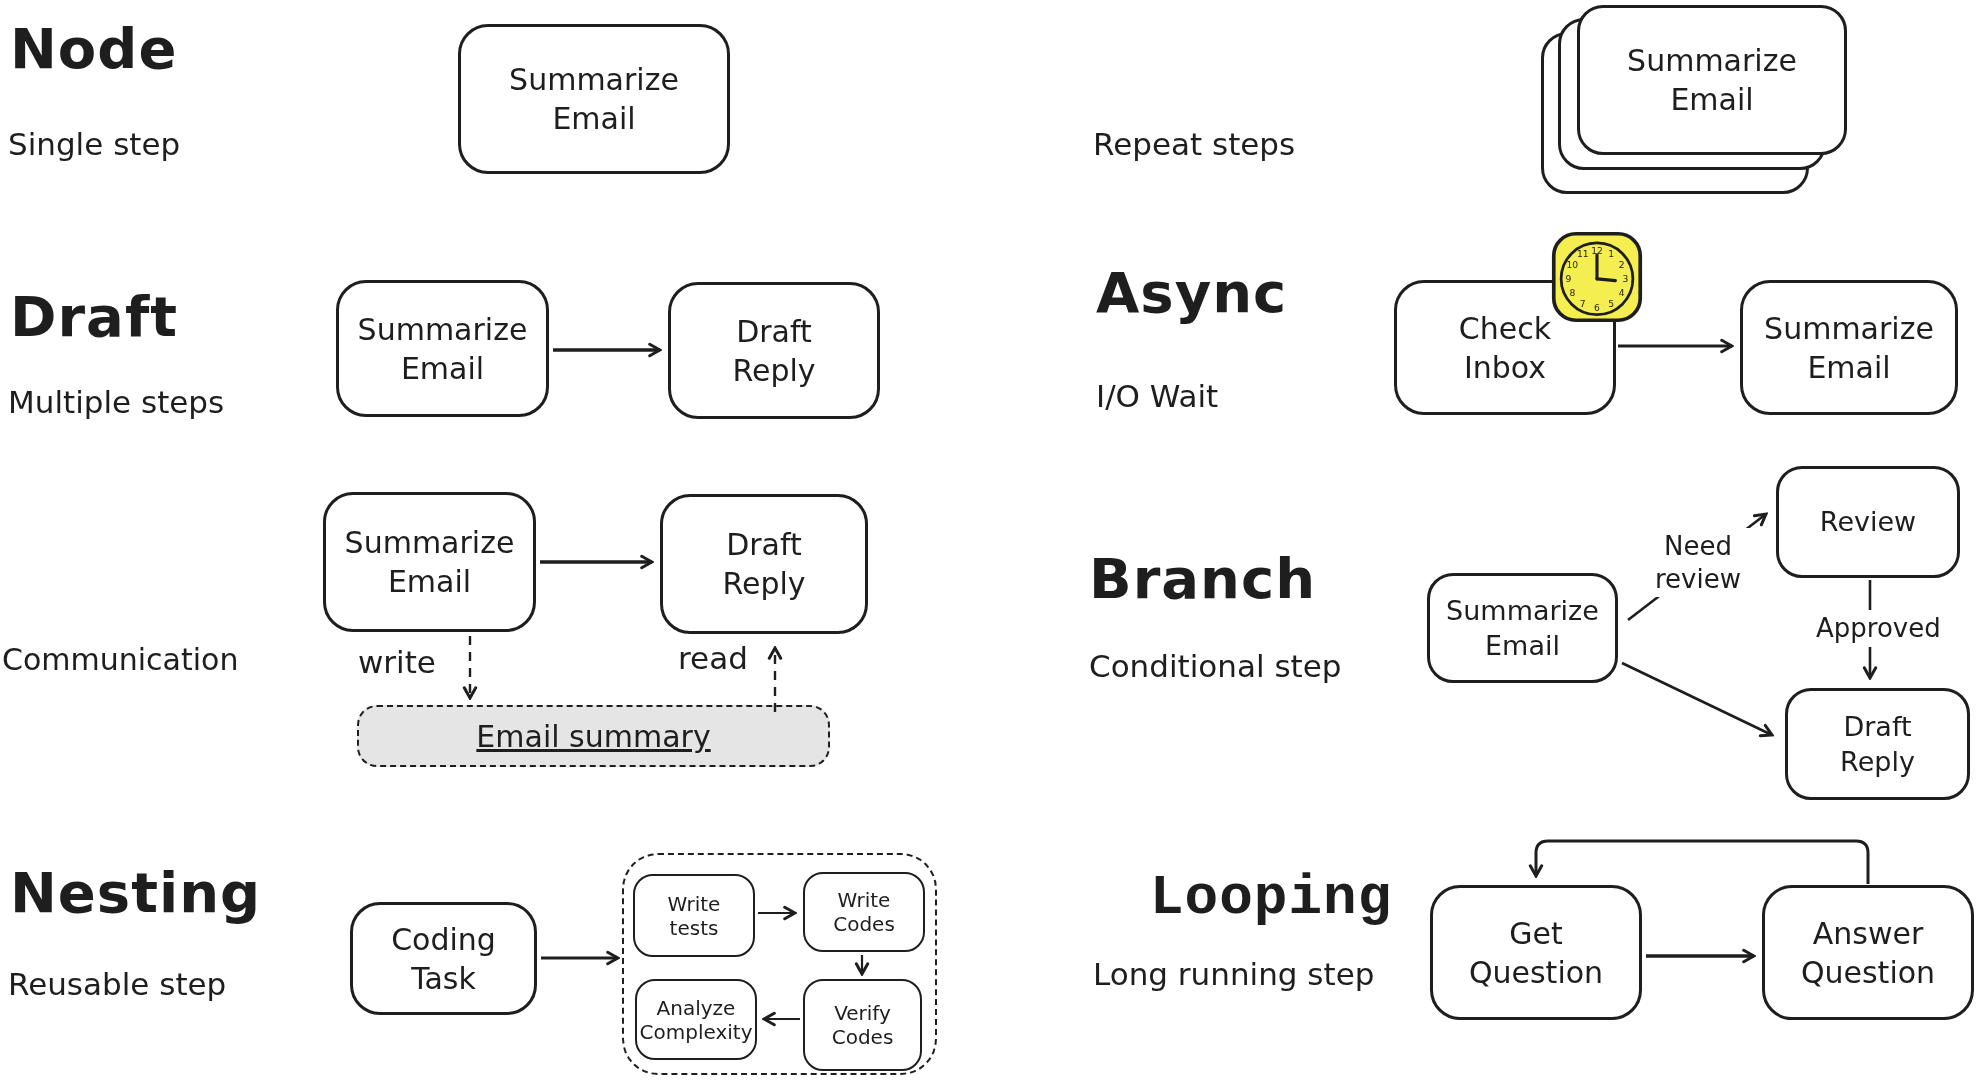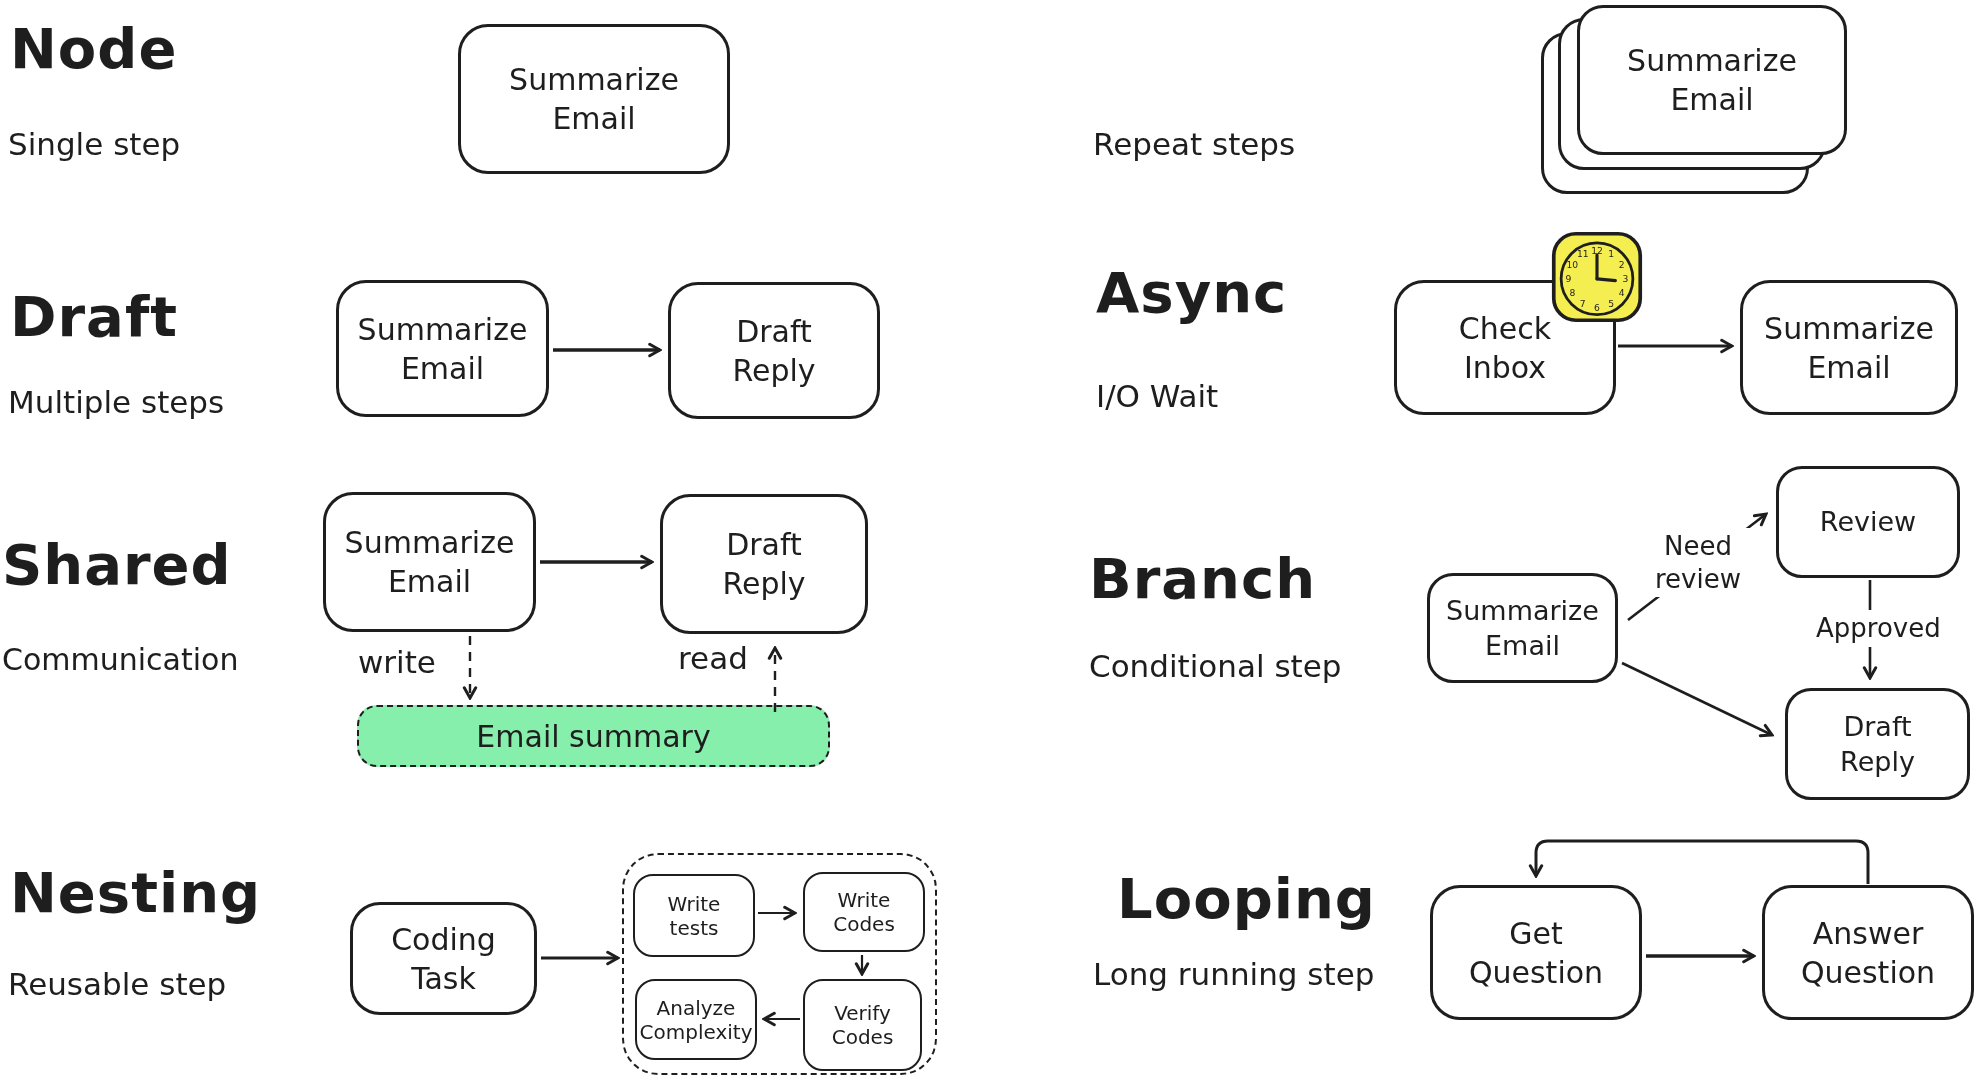--- a/index.html
+++ b/index.html
@@ -49,27 +49,28 @@
     font-size: 20px;
     line-height: 1.2;
     border-width: 2.2px;
     border-radius: 20px;
     z-index: 2;
   }
   .dashed-box {
     position: absolute;
     border: 2.6px dashed #1e1e1e;
     border-radius: 20px;
-    background: #86efac;
+    background: #e5e5e5;
     display: flex;
     align-items: center;
     justify-content: center;
     font-size: 30px;
     color: #1e1e1e;
     z-index: 1;
+    text-decoration: underline;
   }
   .nest-container {
     position: absolute;
     border: 2.6px dashed #1e1e1e;
     border-radius: 36px;
     z-index: 0;
   }
   .card {
     position: absolute;
     border: 3px solid #1e1e1e;
@@ -178,21 +179,20 @@
         <text x="50" y="86.5">6</text>
         <text x="34.5" y="82.4">7</text>
         <text x="23.2" y="71">8</text>
         <text x="19" y="55.5">9</text>
         <text x="23.2" y="40">10</text>
         <text x="34.5" y="28.6">11</text>
       </g>
     </svg>
   </div>
 
-  <div class="title" style="left:2px; top:532px;">Shared</div>
   <div class="subtitle" style="left:2px; top:642px; font-size:30px;">Communication</div>
   <div class="nbox" style="left:323px; top:492px; width:213px; height:140px;">Summarize
 Email</div>
   <div class="nbox" style="left:660px; top:494px; width:208px; height:140px;">Draft
 Reply</div>
   <div class="io-label" style="left:358px; top:644px;">write</div>
   <div class="io-label" style="left:678px; top:640px;">read</div>
   <div class="dashed-box" style="left:357px; top:705px; width:473px; height:62px;">Email summary</div>
 
   <div class="title" style="left:1089px; top:546px;">Branch</div>
@@ -213,20 +213,20 @@
   <div class="nest-container" style="left:622px; top:853px; width:315px; height:222px;"></div>
   <div class="nbox small" style="left:633px; top:874px; width:122px; height:83px;">Write
 tests</div>
   <div class="nbox small" style="left:803px; top:872px; width:122px; height:80px;">Write
 Codes</div>
   <div class="nbox small" style="left:635px; top:979px; width:122px; height:81px;">Analyze
 Complexity</div>
   <div class="nbox small" style="left:803px; top:979px; width:119px; height:92px;">Verify
 Codes</div>
 
-  <div class="title" style="left:1117px; top:866px;">Looping</div>
+  <div class="title" style="left:1150px; top:866px;font-family:Liberation Mono, monospace;">Looping</div>
   <div class="subtitle" style="left:1093px; top:956px;">Long running step</div>
   <div class="nbox" style="left:1430px; top:885px; width:212px; height:135px;">Get
 Question</div>
   <div class="nbox" style="left:1762px; top:885px; width:212px; height:135px;">Answer
 Question</div>
 
 </div>
 
 </body></html>

